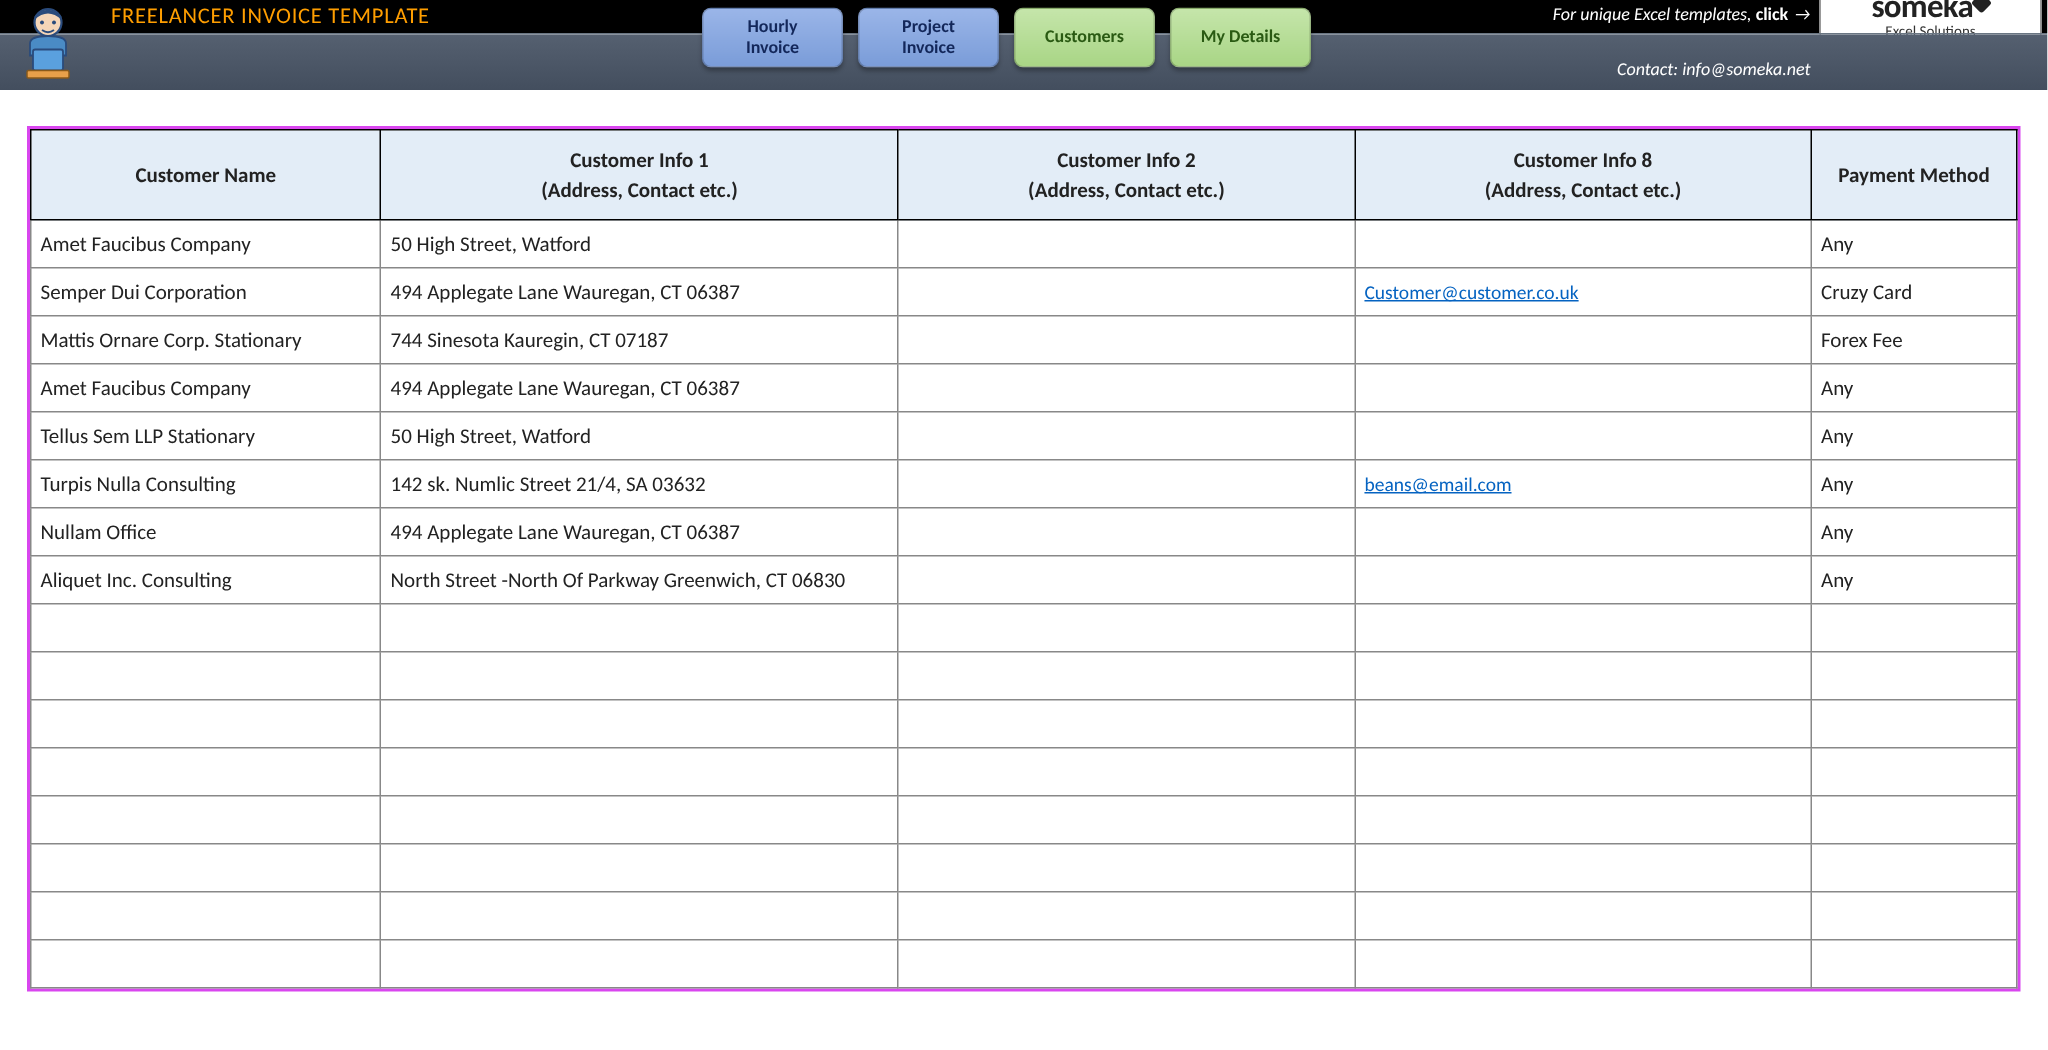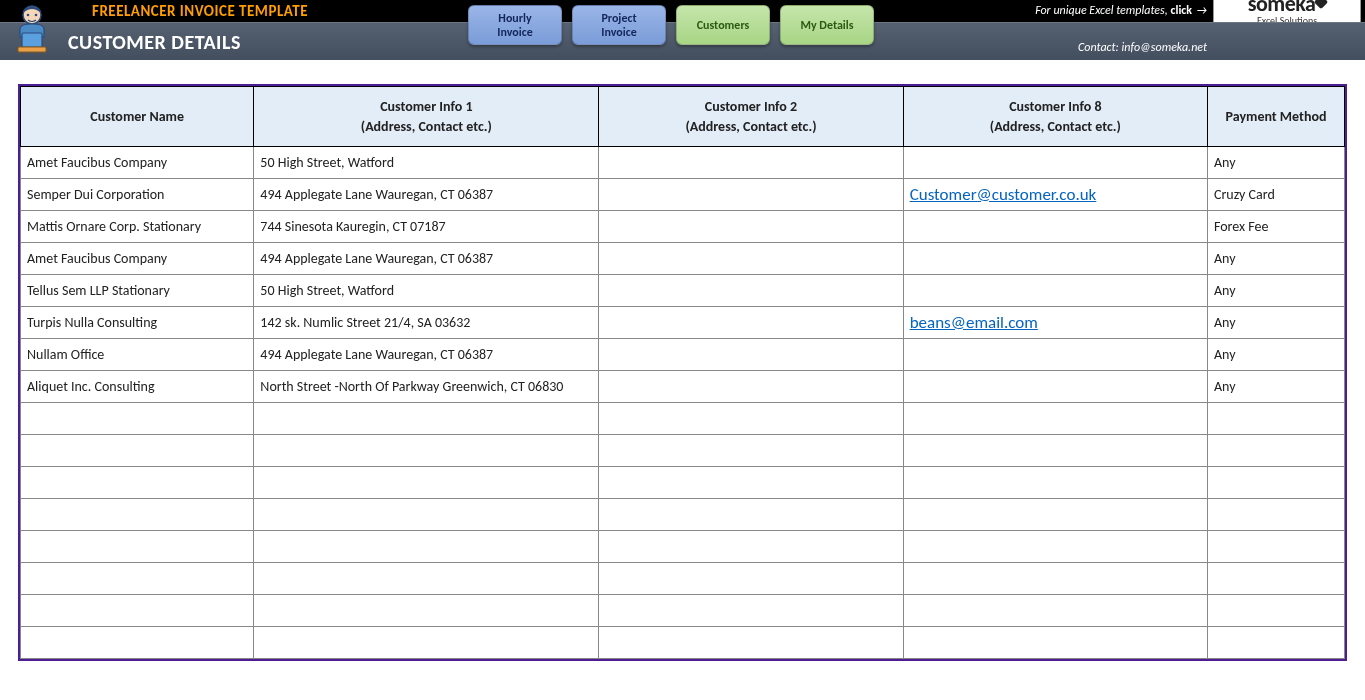--- a/index.html
+++ b/index.html
@@ -1,43 +1,43 @@
 <!DOCTYPE html>
 <html><head>
 <meta charset="utf-8">
 <style>
 * { box-sizing: border-box; margin: 0; padding: 0; }
 body { font-family: Calibri, Arial, sans-serif; background: #fff; width: 1365px; height: 700px; overflow: hidden; }
 
 .header { background: #000; height: 22px; display: flex; align-items: center; padding: 0 10px; position: relative; }
-.header-title { color: #ff9e00; font-weight: bold; font-size: 15px; letter-spacing: 0.5px; margin-left: 82px; }
+.header-title { color: #ff9e00; font-weight: normal; font-size: 15px; letter-spacing: 0.5px; margin-left: 64px; }
 .header-right { position: absolute; right: 158px; top: 3px; color: #fff; font-size: 12px; font-style: italic; }
 .header-right b { font-style: normal; font-weight: bold; }
 .arrow { display: inline-block; margin-left: 4px; }
 
 .subheader { background: #4a5568; background: linear-gradient(180deg, #556070 0%, #434e5e 100%); height: 38px; display: flex; align-items: center; position: relative; border-top: 1px solid #6a7683; }
 .icon-box { position: absolute; left: 8px; top: -20px; width: 48px; height: 56px; }
 .page-title { color: #fff; font-weight: bold; font-size: 20px; margin-left: 68px; letter-spacing: 0.5px; }
 .nav-buttons { position: absolute; left: 468px; top: -18px; display: flex; gap: 10px; }
 .nav-btn { width: 94px; height: 40px; border-radius: 6px; display: flex; flex-direction: column; justify-content: center; align-items: center; font-size: 12px; font-weight: bold; cursor: pointer; border: 1px solid rgba(0,0,0,0.2); box-shadow: 0 2px 3px rgba(0,0,0,0.3); line-height: 1.2; }
 .nav-btn.blue { background: linear-gradient(180deg, #9ab5e8 0%, #7a9cd8 100%); color: #13275a; }
 .nav-btn.green { background: linear-gradient(180deg, #c5e5aa 0%, #a8d585 100%); color: #2a5a13; }
 .contact { position: absolute; right: 158px; bottom: 6px; color: #fff; font-size: 12px; font-style: italic; }
 .logo-box { position: absolute; right: 4px; top: -18px; width: 148px; height: 52px; background: #fff; border: 1px solid #999; display: flex; flex-direction: column; justify-content: center; align-items: center; }
 .logo-main { font-size: 22px; font-weight: bold; color: #222; letter-spacing: -0.5px; position: relative; }
 .logo-dot { display: inline-block; width: 10px; height: 10px; background: #222; border-radius: 2px; transform: rotate(45deg); position: relative; top: -4px; margin-left: 1px; }
 .logo-sub { font-size: 10px; color: #333; margin-top: -3px; }
 
 .content { padding: 24px 18px 0 18px; }
-.table-wrap { border: 2px solid #4c1d95; }
+.table-wrap { border: 2px solid #d946ef; }
 table { width: 100%; border-collapse: collapse; table-layout: fixed; }
 th { background: #e3edf7; border: 1px solid #000; padding: 10px 6px; font-size: 14px; font-weight: bold; text-align: center; color: #222; line-height: 1.4; height: 58px; vertical-align: middle; }
 th .sub { display: block; font-weight: bold; }
 td { border: 1px solid #888; padding: 5px 6px; font-size: 14px; height: 32px; vertical-align: middle; color: #222; }
-td a { color: #0563c1; text-decoration: underline; font-size: 17px; }
+td a { color: #0563c1; text-decoration: underline; font-size: 13px; }
 col.c1 { width: 230px; }
 col.c2 { width: 340px; }
 col.c3 { width: 300px; }
 col.c4 { width: 300px; }
 col.c5 { width: 135px; }
 
 .person-svg { width: 48px; height: 56px; }
 </style>
 </head>
 <body>
@@ -59,21 +59,20 @@
       <circle cx="24" cy="12" r="9" fill="#f5d6b8" stroke="#2a4b7c" stroke-width="1.5"></circle>
       <path d="M15 10 Q24 2 33 10 L33 8 Q24 -1 15 8 Z" fill="#2a4b7c"></path>
       <circle cx="20" cy="12" r="1.3" fill="#2a4b7c"></circle>
         <circle cx="28" cy="12" r="1.3" fill="#2a4b7c"></circle>
       <path d="M20 17 Q24 20 28 17" fill="none" stroke="#2a4b7c" stroke-width="1.2"></path>
       <path d="M12 26 Q12 21 24 21 Q36 21 36 26 L36 34 L12 34 Z" fill="#4a8bc5" stroke="#2a4b7c" stroke-width="1.2"></path>
       <rect x="14" y="30" width="20" height="14" rx="1.5" fill="#5aa0de" stroke="#2a4b7c" stroke-width="1.2"></rect>
       <rect x="10" y="44" width="28" height="5" rx="1" fill="#e8a04a" stroke="#8a5a1a" stroke-width="1"></rect>
     </svg>
   </div>
-  <span class="page-title">CUSTOMER DETAILS</span>
   <div class="nav-buttons">
     <div class="nav-btn blue">
       <span>Hourly</span>
       <span>Invoice</span>
     </div>
     <div class="nav-btn blue">
       <span>Project</span>
       <span>Invoice</span>
     </div>
     <div class="nav-btn green">

